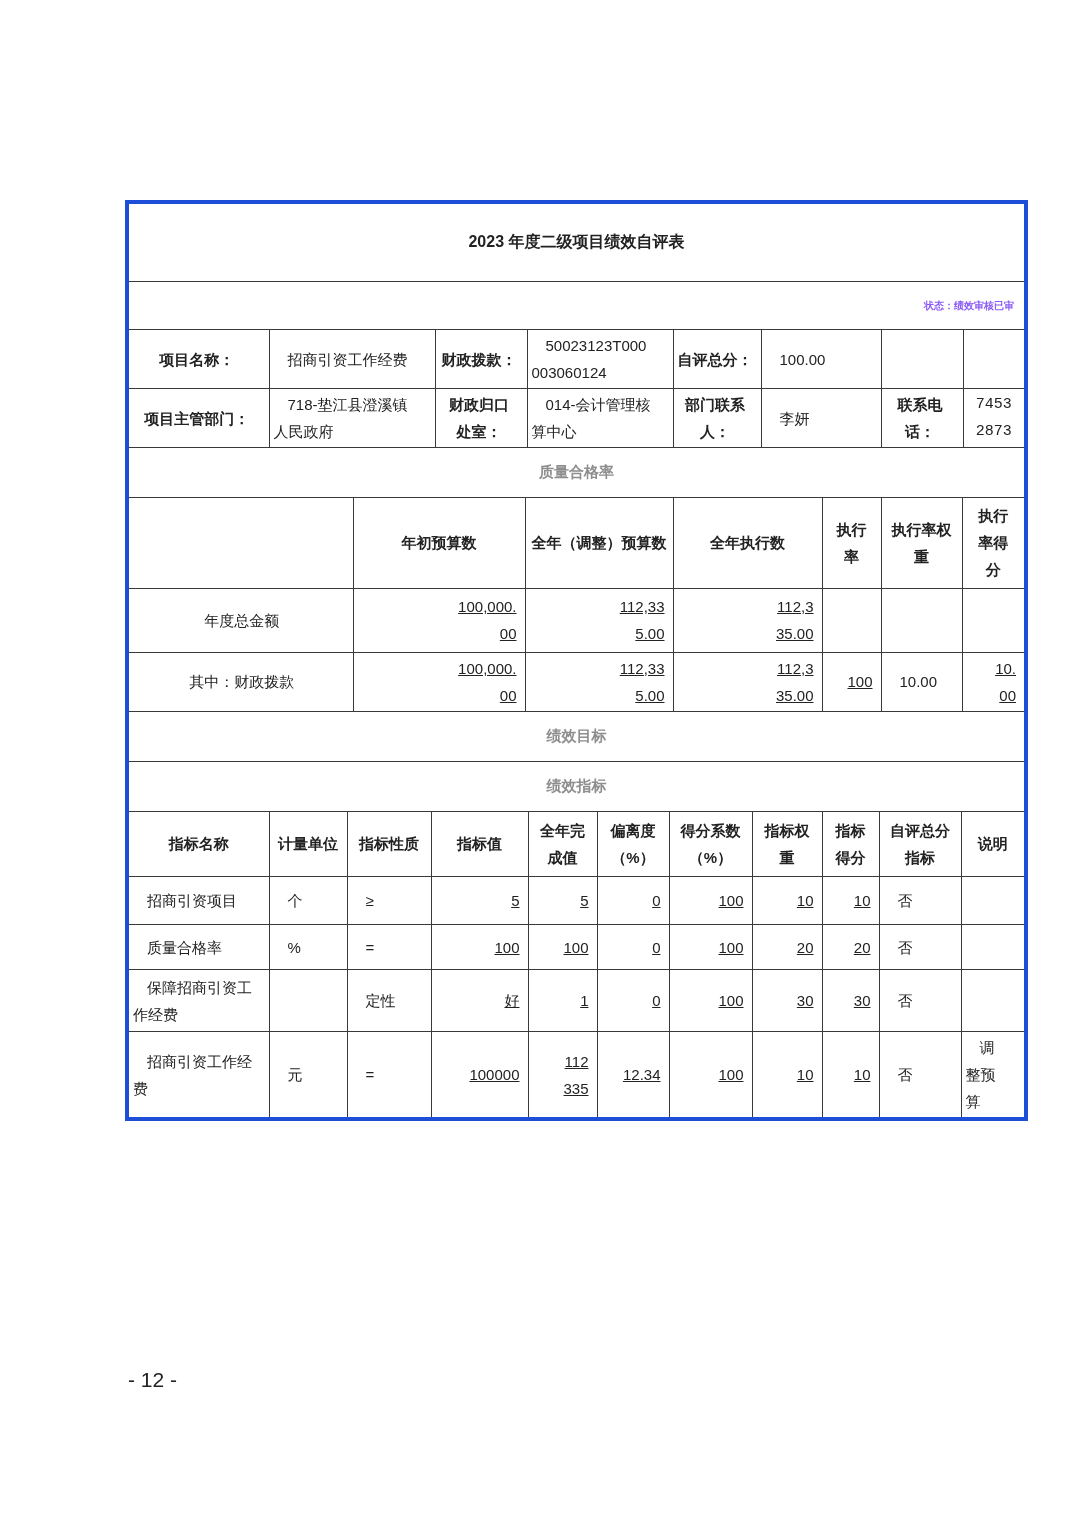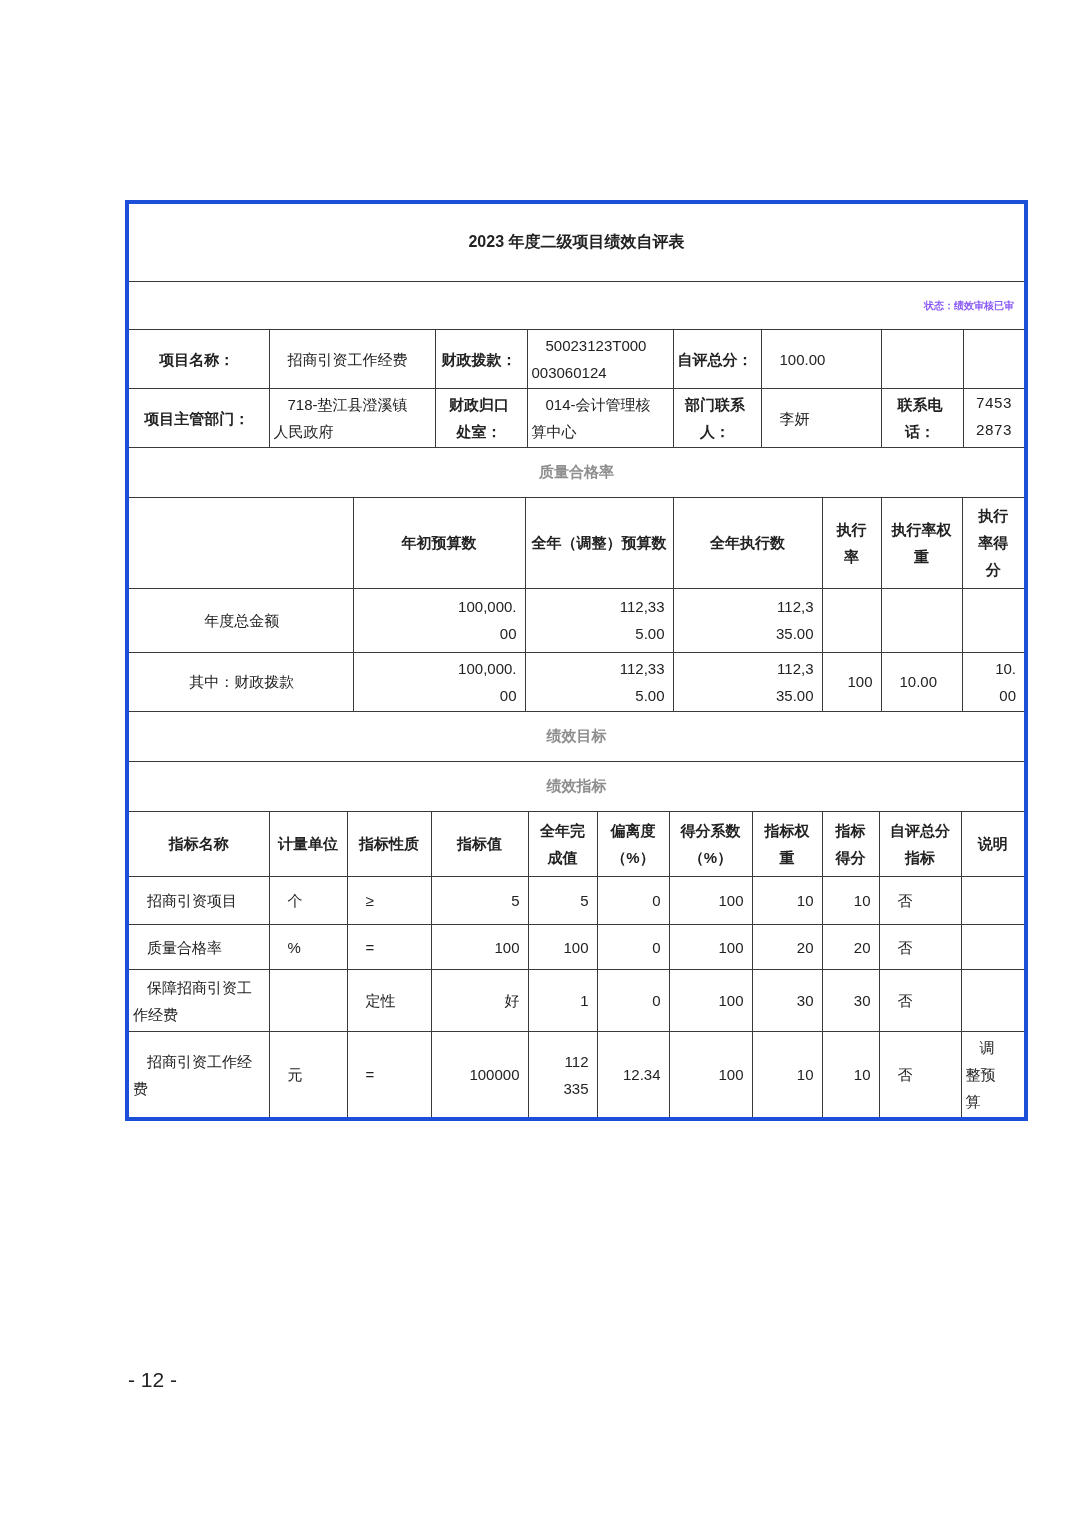--- a/index.html
+++ b/index.html
@@ -20,21 +20,21 @@
   td{
     border-right:1px solid #3a3a3a;border-bottom:1px solid #3a3a3a;
     font-size:15px;line-height:1.8;padding:2px 4px;vertical-align:middle;
     white-space:pre-line;word-break:break-all;box-sizing:border-box;overflow:hidden;
   }
   td:last-child{border-right:none;}
   table.last tr:last-child td{border-bottom:none;}
   .lbl{font-weight:bold;text-align:center;padding-right:8px;}
   .hdr{font-weight:bold;text-align:center;}
   .val{text-align:left;text-indent:14px;}
-  .num{text-align:right;padding-right:8px;}
+  .num{text-align:right;padding-right:8px;text-decoration:underline;}
   .rowlbl{text-align:center;padding-left:6px;}
   .ctr{text-align:center;font-family:Liberation Mono, monospace;}
   .top{vertical-align:top;padding-top:8px;}
   .page-num{position:absolute;left:128px;top:1368px;font-size:21px;color:#222222;}
 </style>
 </head>
 <body>
 
 <div class="sheet">
 

